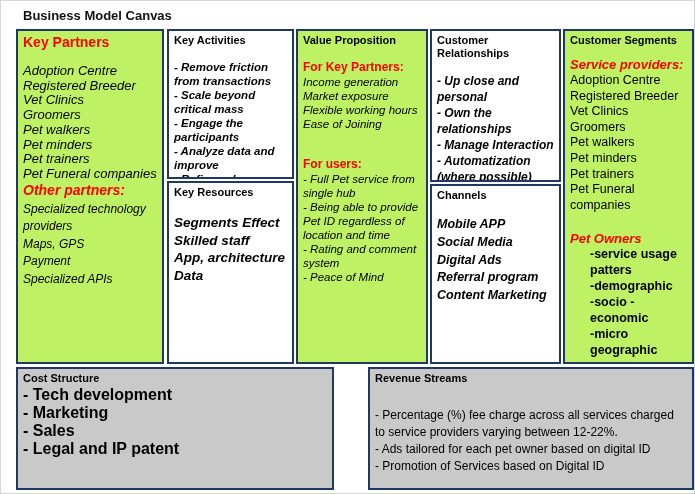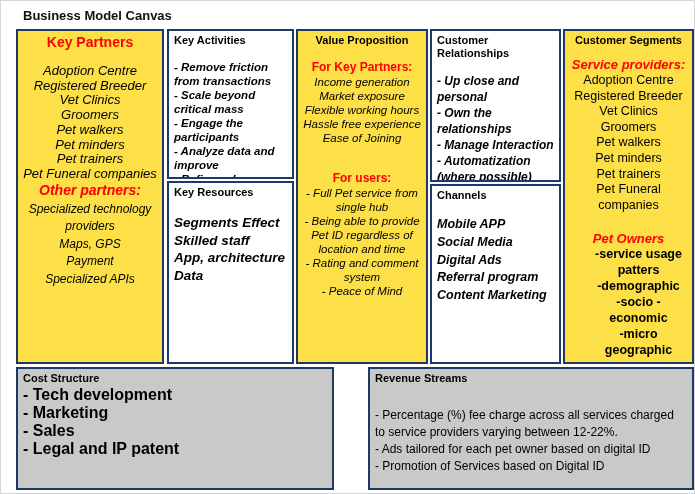--- a/index.html
+++ b/index.html
@@ -16,21 +16,21 @@
     position:absolute;left:22px;top:7px;
     font-size:13px;font-weight:bold;color:#111;
   }
   .box{
     position:absolute;
     border:2px solid #1F3864;
     box-sizing:border-box;
     padding:3px 5px;
     overflow:hidden;
   }
-  .bg-yellow{background:#fde047;text-align:center;}
+  .bg-yellow{background:#bef264;}
   .bg-white{background:#FFFFFF;}
   .bg-gray{background:#C9C9C9;}
 
   .box-header{font-size:11px;font-weight:bold;color:#000;line-height:13px;}
 
   
   #key-partners{left:15px;top:28px;width:148px;height:335px;}
   .kp-header{font-size:14px;font-weight:bold;color:#FF0000;line-height:16px;}
   .kp-list{margin-top:14px;font-size:13px;font-style:italic;color:#000;}
   .kp-list div{line-height:14.7px;}
@@ -135,21 +135,20 @@
       </div>
   </div>
 
   <div id="value-proposition" class="box bg-yellow">
     <div class="box-header">Value Proposition</div>
     <div class="vp-label vp-label-1">For Key Partners:</div>
     <div class="vp-list">
         <div>Income generation</div>
         <div>Market exposure</div>
         <div>Flexible working hours</div>
-        <div>Hassle free experience</div>
         <div>Ease of Joining</div>
       </div>
     <div class="vp-label vp-label-2">For users:</div>
     <div class="vp-list">
         <div>- Full Pet service from single hub</div>
         <div>- Being able to provide Pet ID regardless of location and time</div>
         <div>- Rating and comment system</div>
         <div>- Peace of Mind</div>
       </div>
   </div>

